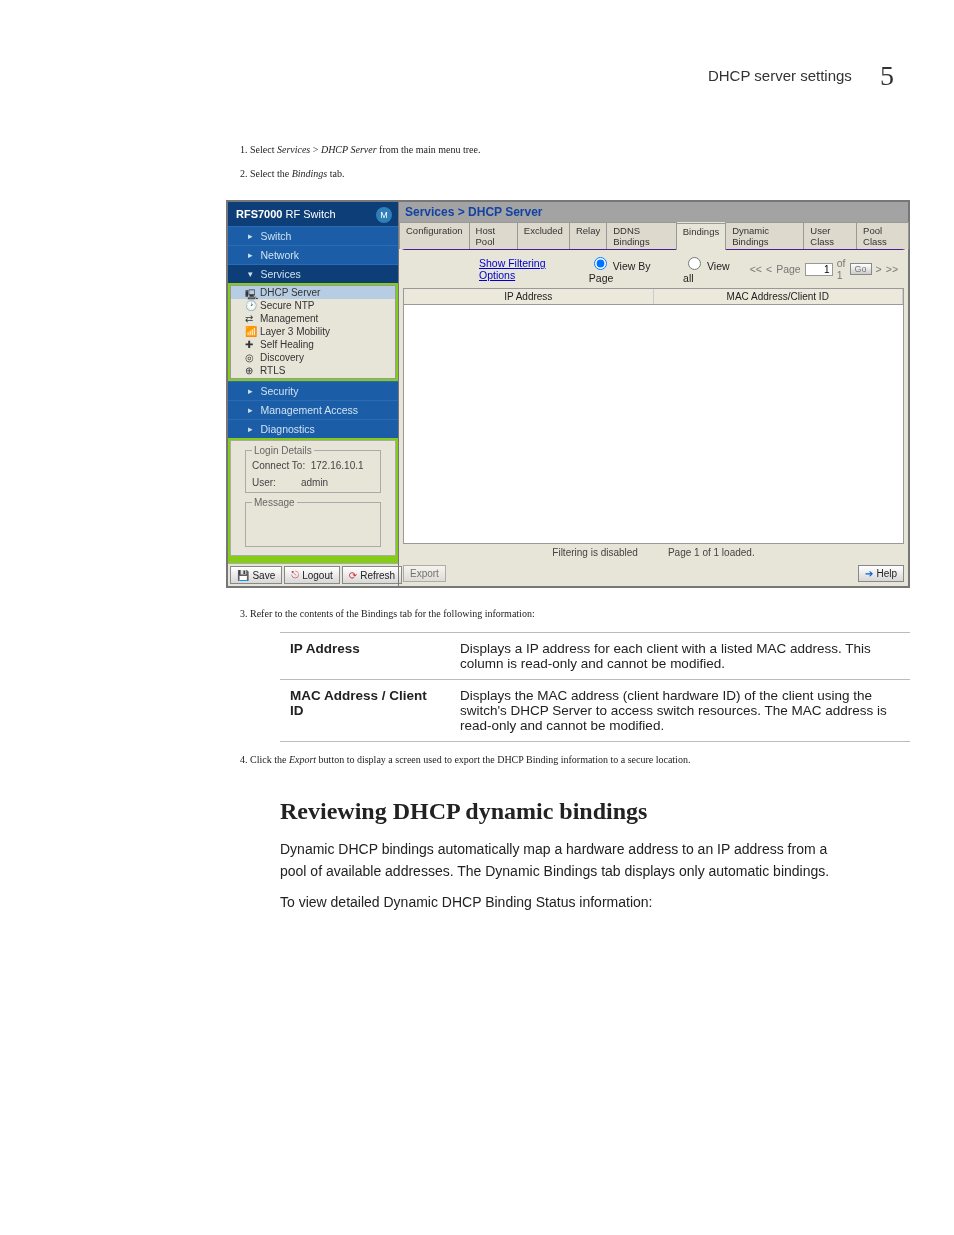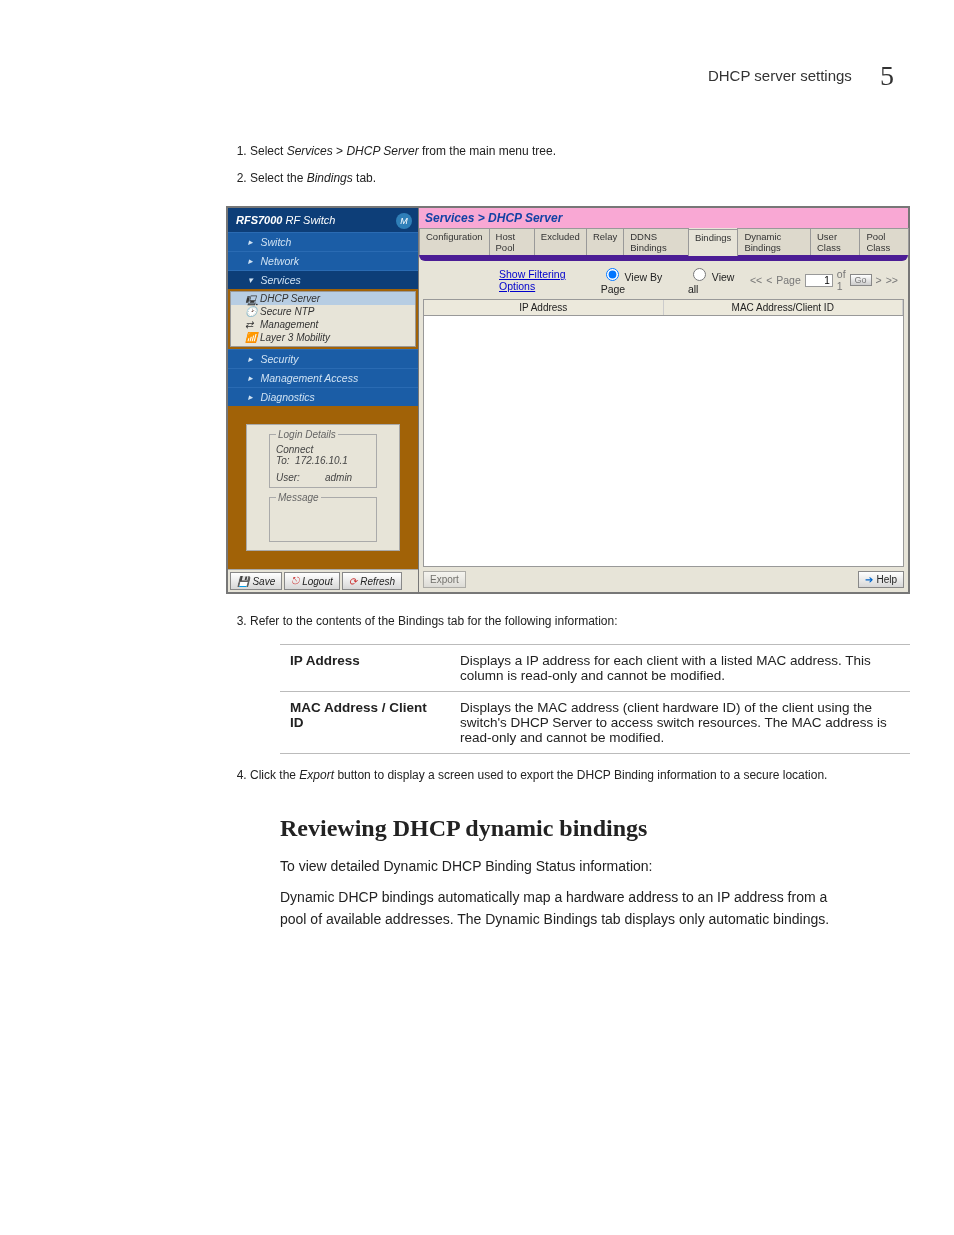--- a/index.html
+++ b/index.html
@@ -1,46 +1,46 @@
 <!DOCTYPE html>
 <html><head>
 <meta charset="utf-8">
 <style>
   html, body { margin:0; padding:0; background:#fff; font-family:Arial,Helvetica,sans-serif; color:#222; }
   .page { width:954px; min-height:1235px; margin:0 auto; box-sizing:border-box; padding:60px 60px 40px 60px; position:relative; }
   .running-head { text-align:right; font-size:15px; color:#333; margin-bottom:50px; }
   .running-head .pn { display:inline-block; font-size:28px; font-weight:400; margin-left:24px; vertical-align:-4px; font-family:Georgia,serif; }
-  .instr { font-size:12px; line-height:1.6; margin-left:170px; margin-right:40px; }
+  .instr { font-size:10px; line-height:1.6; margin-left:170px; margin-right:40px;font-family:Liberation Serif, serif; }
   ol.instr { padding-left:20px; }
   ol.instr li { margin:8px 0; }
   .italic { font-style:italic; }
 
   
   .shot { width:680px; height:384px; margin:18px auto 18px 166px; border:2px solid #777; background:#e7e4d8; font-size:10.5px; display:flex; }
-  .nav { width:190px; background:#a16207; display:flex; flex-direction:column;font-style:italic; }
+  .nav { width:170px; background:#84cc16; display:flex; flex-direction:column; }
   .nav-title { background:#0d3e78; color:#fff; padding:6px 8px; font-size:11px; position:relative; }
   .nav-title .logo { position:absolute; right:6px; top:5px; width:16px; height:16px; border-radius:50%; background:#2f7fb8; text-align:center; color:#fff; font-size:9px; line-height:16px; }
   .nav-item { background:#1b5da6; color:#cfe2f3; padding:3px 20px; border-top:1px solid #2a6bb3; display:flex; align-items:center; gap:4px; font-size:10.5px; }
   .nav-item.expanded { background:#0d3e78; }
   .tri::before { content:"▸"; margin-right:4px; font-size:9px; }
   .tri-open::before { content:"▾"; }
   .tree { background:#e7e4d8; border:1px solid #999; margin:2px; height:92px; overflow-y:scroll; font-size:10px; }
   .tree .row { padding:1px 4px 1px 14px; display:flex; align-items:center; gap:4px; color:#333; }
   .tree .row.sel { background:#b7cde3; }
   .icon { width:11px; height:11px; display:inline-block; }
-  .login-box { background:#e7e4d8; border:1px solid #aaa; margin:18px; padding:4px 22px; font-size:10px; color:#444; }
+  .login-box { background:#e7e4d8; border:1px solid #aaa; margin:2px; padding:4px 14px; font-size:10px; color:#444; }
   .login-box fieldset { border:1px solid #aaa; margin:0 0 4px; padding:4px 6px; font-size:10px; }
   .login-box legend { font-size:10px; color:#666; }
   .msg-box { height:40px; }
   .btnbar { background:#e7e4d8; border-top:1px solid #aaa; margin-top:auto; display:flex; gap:2px; padding:2px; }
   .sbtn { background:linear-gradient(#fff,#d7d7d7); border:1px solid #888; padding:2px 6px; font-size:10px; display:flex; align-items:center; gap:3px; }
 
   .main { flex:1; display:flex; flex-direction:column; border-left:1px solid #777; }
-  .crumb { color:#1242a4; font-weight:bold; font-size:12px; padding:3px 6px; background:#f9a8d4;font-style:italic; }
-  .tabs { display:flex; background:#e7e4d8; border-bottom:6px solid #4c1d95; font-size:9.5px;border-radius:6px; }
+  .crumb { color:#1242a4; font-weight:bold; font-size:12px; padding:3px 6px; background:#a3a3a3; }
+  .tabs { display:flex; background:#e7e4d8; border-bottom:1px solid #4c1d95; font-size:9.5px;border-radius:6px; }
   .tab { padding:2px 6px; border:1px solid #999; border-bottom:none; background:#ddd9cc; margin-right:-1px; color:#333; }
   .tab.active { background:#e7e4d8; position:relative; top:1px; }
   .opts { display:flex; align-items:center; gap:10px; padding:4px 10px; background:#e7e4d8; }
   .lnk { color:#0000cc; text-decoration:underline; }
   .pager { display:flex; align-items:center; gap:4px; color:#777; }
   .pg-in { width:22px; border:1px solid #999; background:#fff; text-align:right; padding:0 2px; font-size:10px; }
   .gbtn { background:linear-gradient(#fff,#ccc); border:1px solid #888; padding:0 4px; font-size:9px; }
   .grid { flex:1; background:#fff; border:1px solid #999; margin:0 4px; display:flex; flex-direction:column; }
   .ghdr { display:flex; background:#ece9dc; border-bottom:1px solid #999; }
   .ghdr div { flex:1; text-align:center; padding:2px 4px; border-right:1px solid #ccc; font-size:10px; }
@@ -183,20 +183,24 @@
           <span>&gt;&gt;</span>
         </span>
       </div>
       <div class="grid">
         <div class="ghdr">
           <div>IP Address</div>
           <div>MAC Address/Client ID</div>
         </div>
         <div class="gbody"></div>
       </div>
+      <div class="status">
+        <span>Filtering is disabled</span>
+        <span>Page 1 of 1 loaded.</span>
+      </div>
       <div class="footer">
         <div class="sbtn" style="opacity:.6">
             <span>Export</span>
           </div>
         <div class="sbtn">
             <span style="color:#06c">➔</span>
             <span>Help</span>
           </div>
       </div>
     </div>
@@ -219,15 +223,15 @@
   </tbody>
     </table>
 
   <ol class="instr" start="4">
     <li>
       <span>Click the </span><span class="italic">Export</span><span> button to display a screen used to export the DHCP Binding information to a secure location.</span>
     </li>
   </ol>
 
   <h2 class="sec">Reviewing DHCP dynamic bindings</h2>
+  <p class="body-p">Dynamic DHCP bindings automatically map a hardware address to an IP address from a pool of available addresses. The Dynamic Bindings tab displays only automatic bindings.</p>
   <p class="body-p">To view detailed Dynamic DHCP Binding Status information:</p>
-  <p class="body-p">Dynamic DHCP bindings automatically map a hardware address to an IP address from a pool of available addresses. The Dynamic Bindings tab displays only automatic bindings.</p>
 </div>
 
 </body></html>

